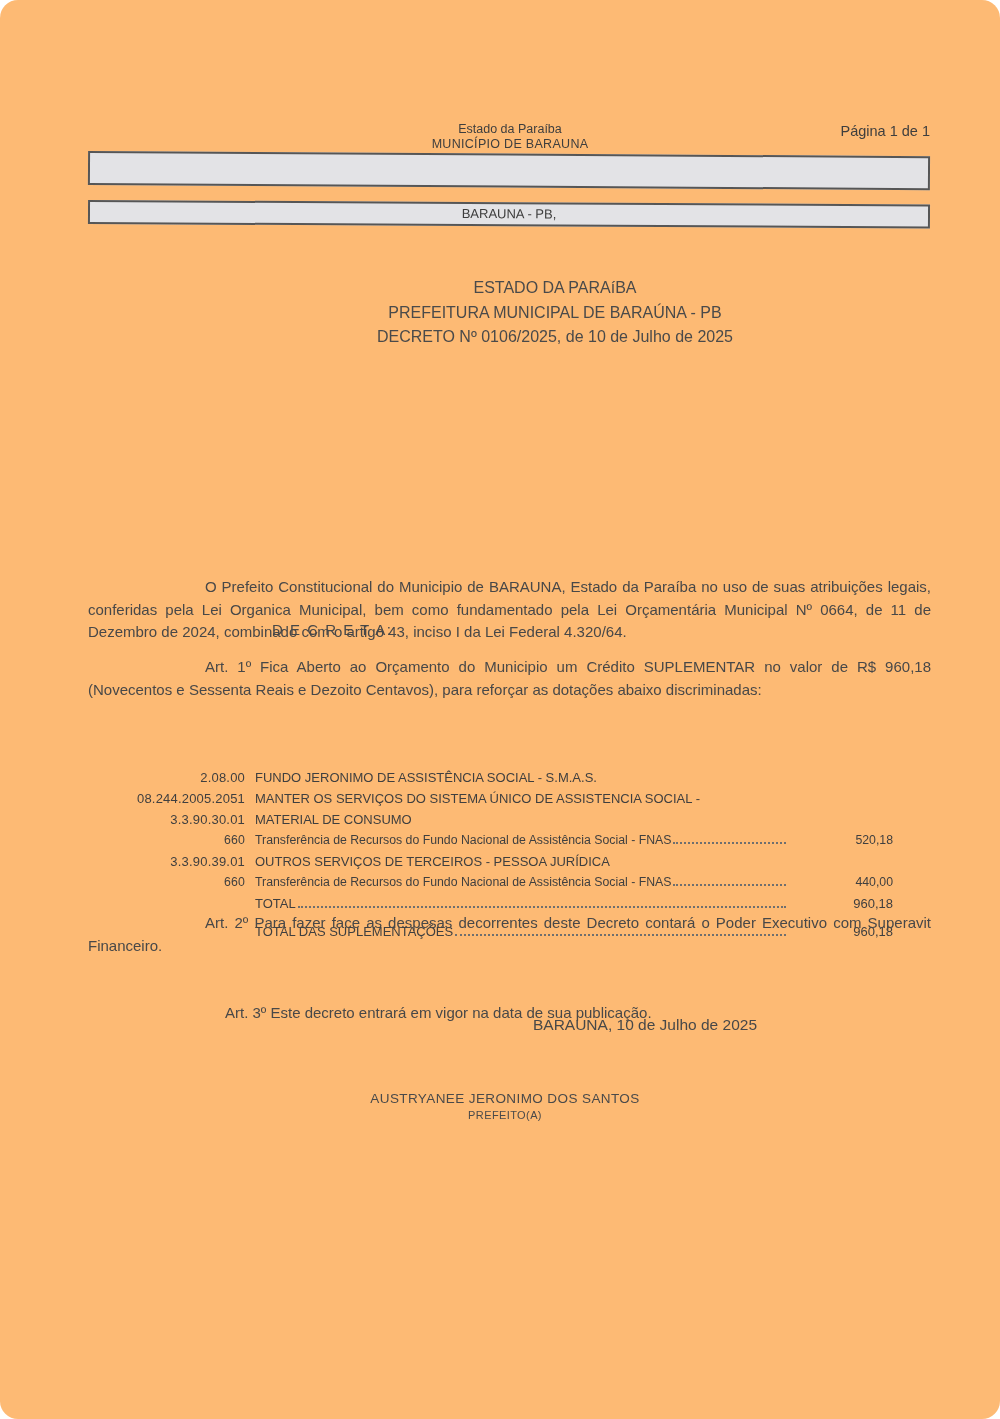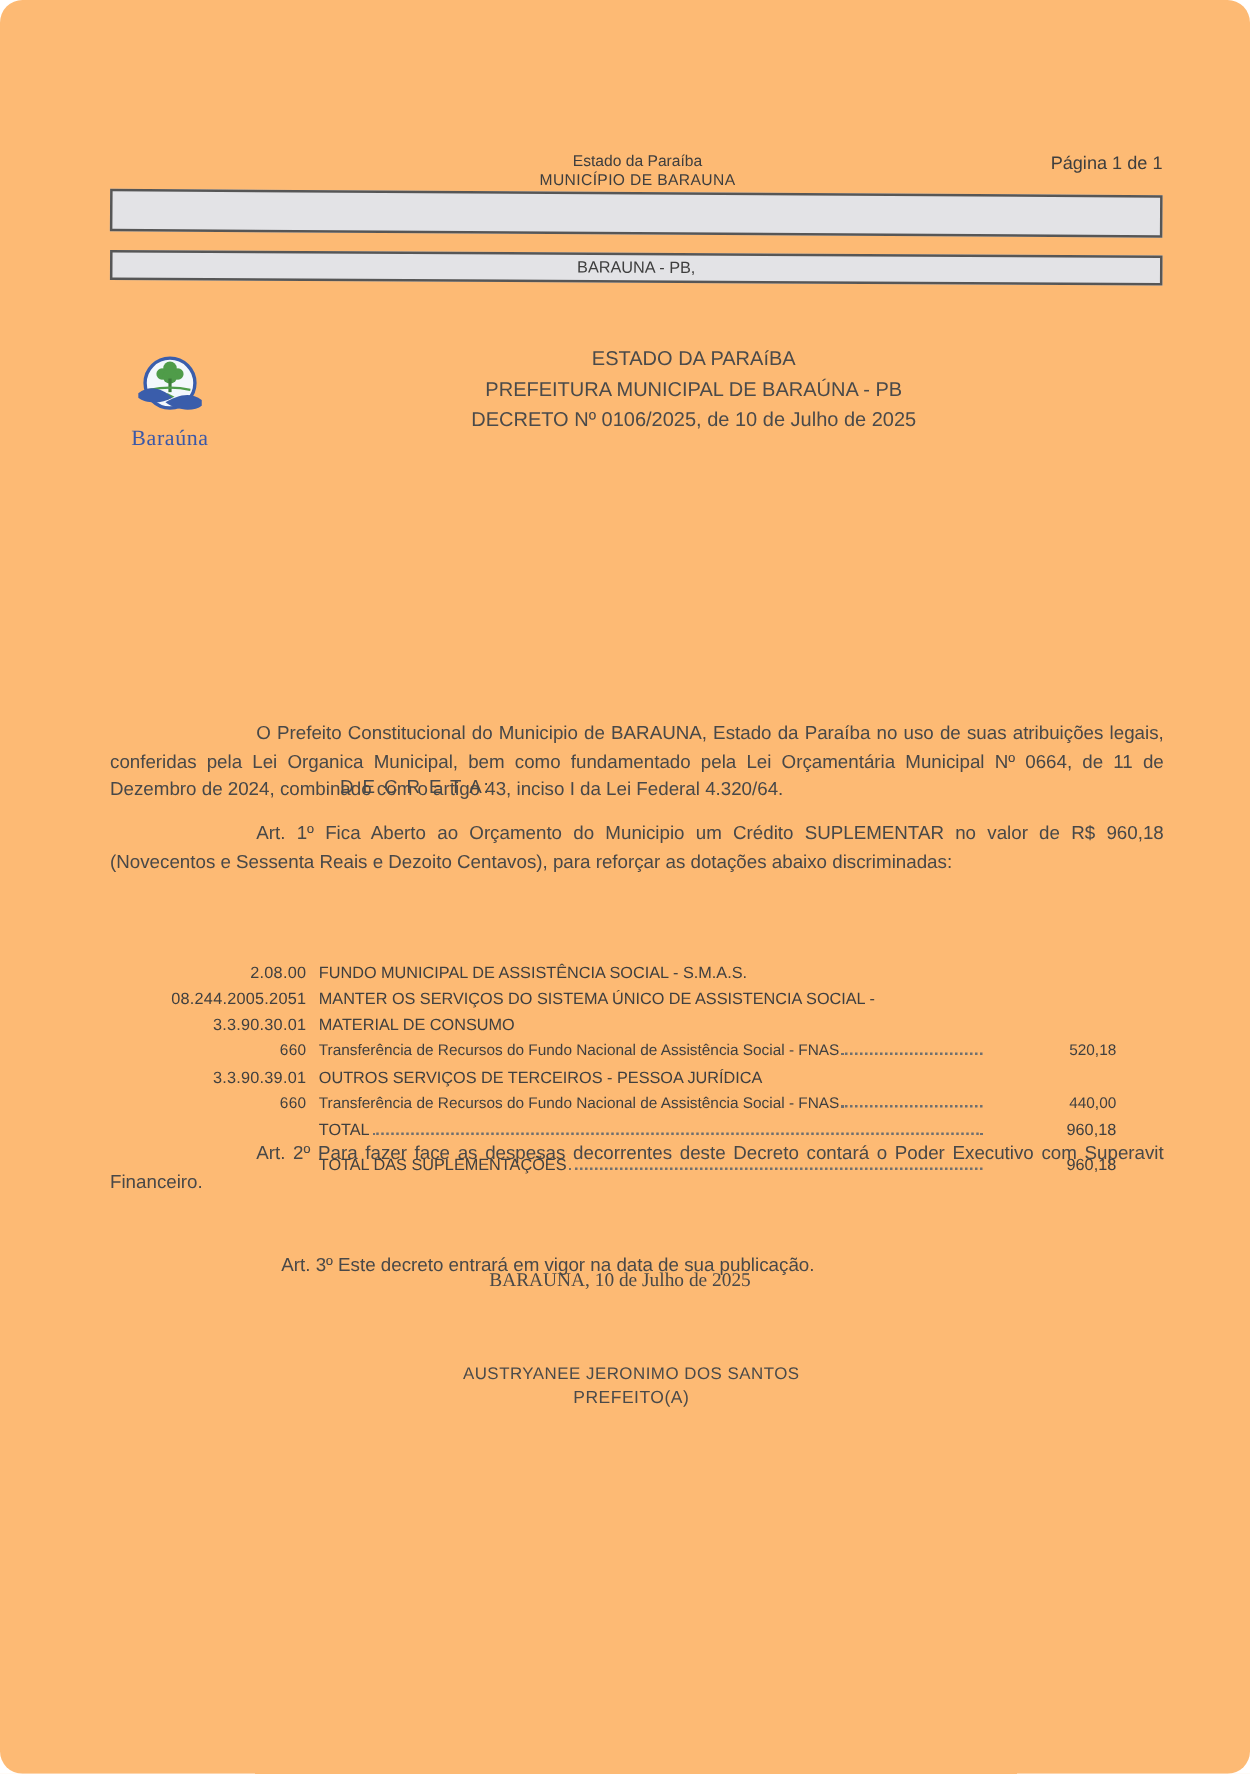--- a/index.html
+++ b/index.html
@@ -43,78 +43,59 @@
   .trow { display:flex; align-items:baseline; height:21px; }
   .trow.gap { margin-top:7px; }
   .trow.small { font-size:12.3px; }
   .tcode { width:157px; text-align:right; flex:0 0 auto; white-space:nowrap; letter-spacing:0.2px; }
   .tmid { flex:1 1 auto; display:flex; align-items:baseline; margin-left:10px; min-width:0; }
   .tdesc { white-space:nowrap; }
   .leader { flex:1 1 auto; border-bottom:2px dotted #6f6f6f; margin:0 4px 3px 2px; min-width:8px; }
   .leader.hidden { border-bottom:none; }
   .tval { width:103px; flex:0 0 auto; text-align:right; }
   
-  .date-line { position:absolute; top:1016px; left:246px; width:500px; text-align:center;
-    font-size:15.5px; color:#484848;font-family:Liberation Serif, serif; }
+  .date-line { position:absolute; top:1016px; left:257px; width:500px; text-align:right;
+    font-size:15.5px; color:#484848; }
   .signature { position:absolute; top:1059px; left:255px; width:500px; text-align:center; color:#4a4a4a; }
   .signer-name { font-size:13.5px; letter-spacing:0.4px;margin-top:32px; }
-  .signer-role { font-size:14px; margin-top:3px; letter-spacing:0.4px; }
+  .signer-role { font-size:11px; margin-top:3px; letter-spacing:0.4px; }
 </style>
 </head>
 <body>
 
 <div class="page">
 
   <div class="hdr-center">
     <div class="l1">Estado da Paraíba</div>
     <div class="l2">MUNICÍPIO DE BARAUNA</div>
   </div>
   <div class="page-indicator">Página 1 de 1</div>
 
   <div class="bar bar1"></div>
   <div class="bar bar2">BARAUNA - PB,</div>
 
-  <div class="logo">
-    <span>
-      <svg viewBox="0 0 64 64" aria-hidden="true">
-        <circle cx="32" cy="27" r="22" fill="#f3f8fc" stroke="#3a5dab" stroke-width="3"></circle>
-        <g fill="#4f9c49">
-          <circle cx="32" cy="14" r="6"></circle>
-          <circle cx="25" cy="19" r="5"></circle>
-          <circle cx="39" cy="19" r="5"></circle>
-          <circle cx="32" cy="21" r="6.5"></circle>
-        </g>
-        <rect x="30.6" y="23" width="2.8" height="12" fill="#3d7a3a"></rect>
-        <path d="M14 33 Q32 29 50 33" stroke="#4f9c49" stroke-width="2" fill="none"></path>
-        <path d="M22 38 l8 -2 6 3 -7 3 z" fill="#4f9c49"></path>
-        <path d="M4 36 C14 28 26 32 34 40 C24 46 10 45 4 40 Z" fill="#3a5dab"></path>
-        <path d="M60 42 C50 34 38 38 28 44 C38 52 54 52 60 47 Z" fill="#3a5dab"></path>
-      </svg>
-    </span>
-    <div class="logo-caption">Baraúna</div>
-  </div>
 
   <div class="title-block">
     <div>ESTADO  DA PARAíBA</div>
     <div>PREFEITURA MUNICIPAL DE BARAÚNA - PB</div>
     <div>DECRETO Nº 0106/2025, de 10 de Julho de 2025</div>
   </div>
 
 
   <div class="para preamble">O Prefeito Constitucional do Municipio de BARAUNA, Estado da Paraíba no uso de suas atribuições legais, conferidas pela Lei Organica Municipal, bem como fundamentado pela Lei Orçamentária Municipal Nº 0664, de 11 de Dezembro de 2024, combinado com o artigo 43, inciso I da Lei Federal 4.320/64.</div>
 
   <div class="decreta">D E C R E T A:</div>
 
   <div class="para art1">Art. 1º Fica Aberto ao Orçamento do Municipio um Crédito SUPLEMENTAR no valor de R$ 960,18 (Novecentos e Sessenta Reais e Dezoito Centavos), para reforçar as dotações abaixo discriminadas:</div>
 
   <div class="btable">
       <div class="trow">
         <span class="tcode">2.08.00</span>
         <span class="tmid">
-          <span class="tdesc">FUNDO MUNICIPAL DE ASSISTÊNCIA SOCIAL - S.M.A.S.</span>
+          <span class="tdesc">FUNDO JERONIMO DE ASSISTÊNCIA SOCIAL - S.M.A.S.</span>
           <span class="leader hidden"></span>
         </span>
         <span class="tval"></span>
       </div>
       <div class="trow">
         <span class="tcode">08.244.2005.2051</span>
         <span class="tmid">
           <span class="tdesc">MANTER OS SERVIÇOS DO SISTEMA ÚNICO DE ASSISTENCIA SOCIAL -</span>
           <span class="leader hidden"></span>
         </span>

